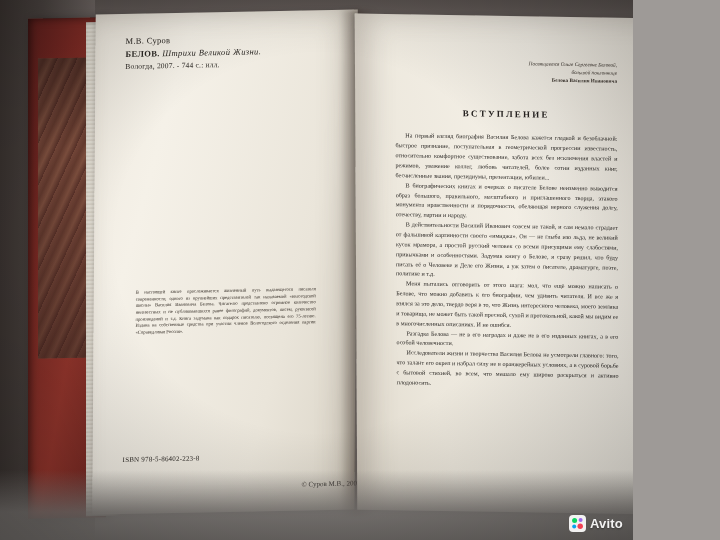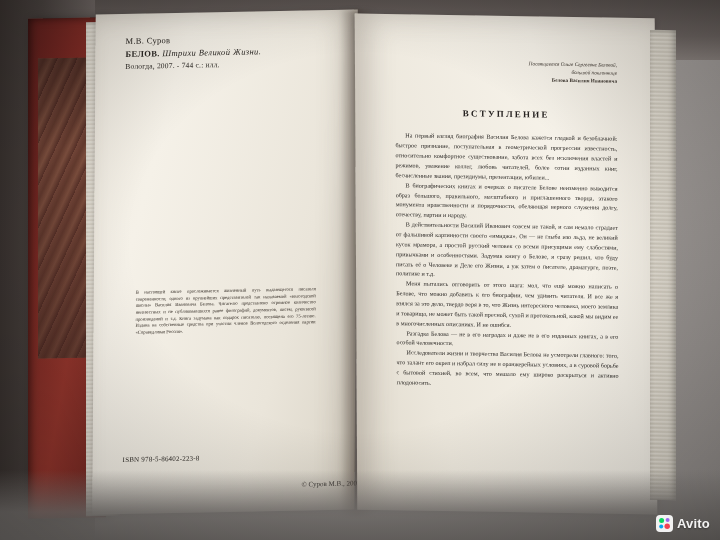--- a/index.html
+++ b/index.html
@@ -9,21 +9,21 @@
   body {
     width: 720px;
     height: 540px;
     overflow: hidden;
     background: #9e9a97;
     font-family: "Liberation Serif", serif;
   }
 
   .photo {
     position: relative;
-    width: 720px;
+    width: 633px;
     height: 540px;
     background: linear-gradient(160deg, #b3aeab 0%, #a49f9c 40%, #938e8b 100%);
     overflow: hidden;
   }
 
   
   .bg-dark-top {
     position: absolute;
     left: 0; top: 0;
     width: 720px; height: 60px;

